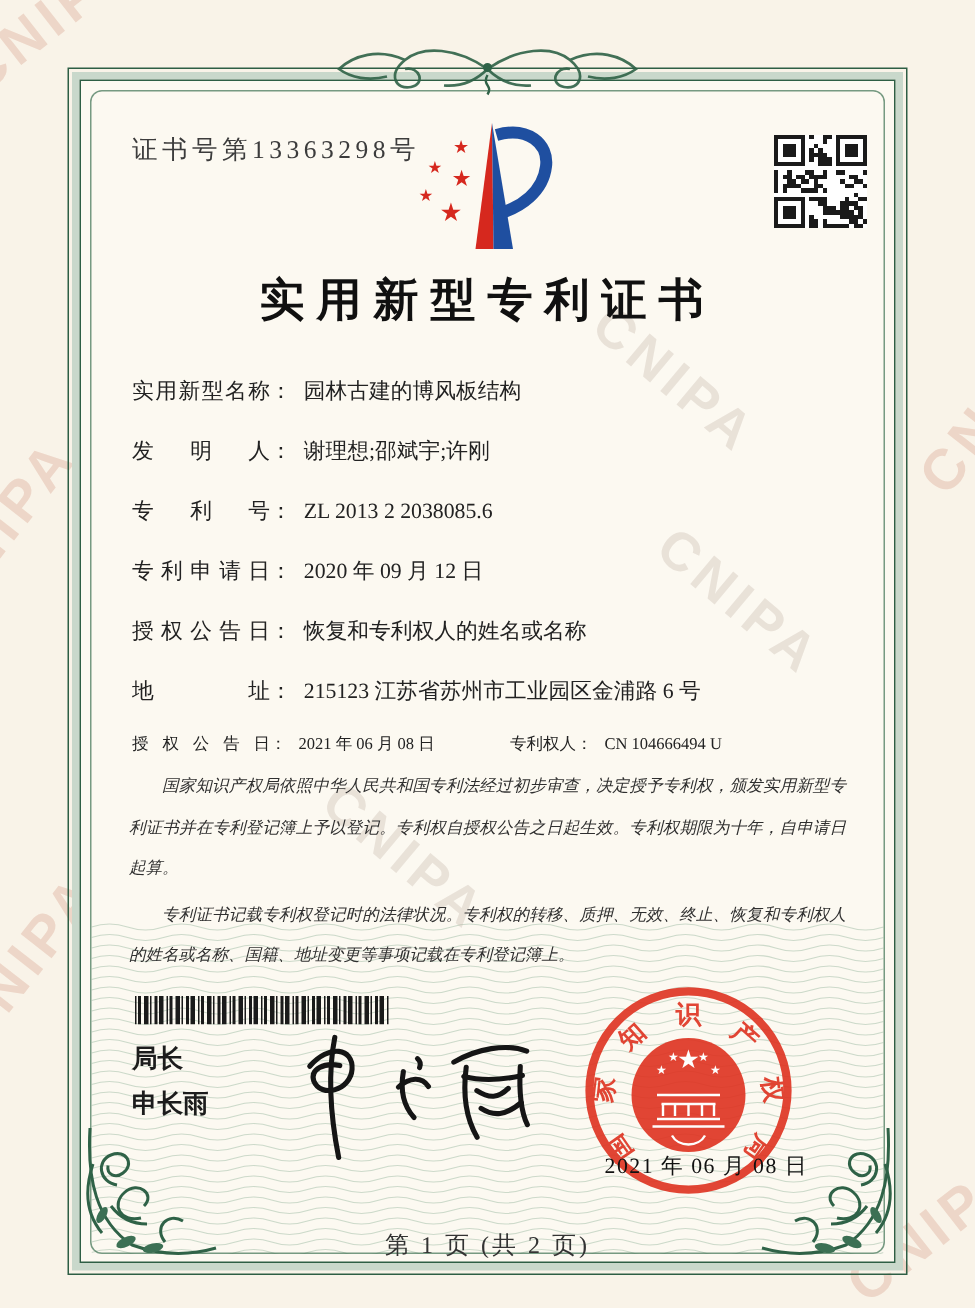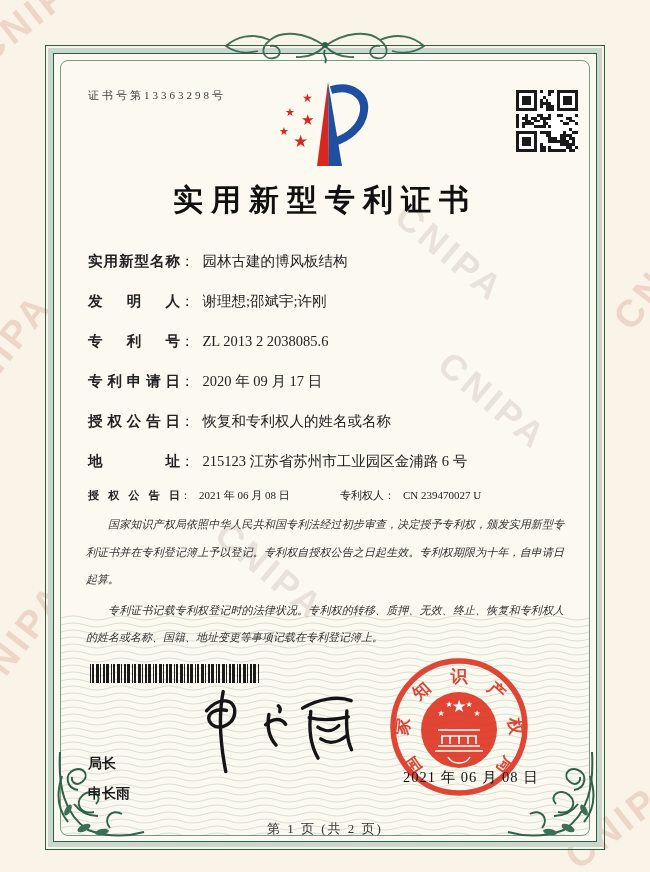--- a/index.html
+++ b/index.html
@@ -12,43 +12,43 @@
   
   .frame1{position:absolute;top:45px;left:45px;right:45px;bottom:22px;border:1px solid #2e5e44;}
   .frame2{position:absolute;top:48px;left:48px;right:48px;bottom:25px;border:5px solid #c9d8cb;}
   .frame3{position:absolute;top:53px;left:53px;right:53px;bottom:30px;border:1px solid #2e5e44;background:#fcf9f1;}
   .innerline{position:absolute;top:60px;left:60px;right:60px;bottom:36px;border:1px solid rgba(74,122,92,.75);border-radius:8px;pointer-events:none;}
   
   .wm{position:absolute;font-family:"Liberation Sans","DejaVu Sans",sans-serif;font-weight:bold;letter-spacing:4px;pointer-events:none;white-space:nowrap;}
   .wm-out{color:#e4bfae;opacity:.55;font-size:38px;}
   .wm-in{color:#b9a89b;opacity:.28;font-size:36px;}
   
-  .cert-no{position:absolute;left:88px;top:88px;font-size:11px;letter-spacing:3px;color:#3c3c3c;}
+  .cert-no{position:absolute;left:88px;top:88px;font-size:17px;letter-spacing:3px;color:#3c3c3c;}
   .logo{position:absolute;left:276px;top:80px;width:100px;height:88px;}
   .logo .star{position:absolute;color:#d6281e;line-height:1;}
   .qr{position:absolute;left:516px;top:90px;width:62px;height:62px;background:#fff;}
   .title{position:absolute;left:0;top:180px;width:100%;text-align:center;font-size:30px;font-weight:bold;letter-spacing:8px;color:#101010;}
   
   .fields{position:absolute;left:88px;top:250px;width:480px;font-size:14.5px;}
   .field-row{height:40px;line-height:22px;white-space:nowrap;}
-  .flabel{display:inline-block;width:92px;text-align:justify;text-align-last:justify;font-weight:bold;}
+  .flabel{display:inline-block;width:92px;text-align:justify;text-align-last:justify;}
   .fcolon{margin-right:8px;}
   .grant-row{position:absolute;left:88px;top:488px;width:480px;font-size:11px;white-space:nowrap;}
   .grant2{position:absolute;left:252px;top:0;}
   
   .body-text{position:absolute;left:86px;top:511px;width:478px;font-size:11px;line-height:27.5px;font-style:italic;color:#2f2f2f;text-align:justify;}
   .body-text p{margin:0 0 3px 0;text-indent:2em;}
   
   .barcode{position:absolute;left:90px;top:664px;width:172px;height:19px;}
-  .signer{position:absolute;left:88px;top:748px;font-family:"Liberation Sans","DejaVu Sans",sans-serif;font-size:14px;font-weight:bold;color:#1c1c1c;line-height:30px;}
+  .signer{position:absolute;left:88px;top:691px;font-family:"Liberation Sans","DejaVu Sans",sans-serif;font-size:17px;font-weight:bold;color:#1c1c1c;line-height:30px;}
   .signature{position:absolute;left:192px;top:680px;transform:rotate(-4deg);}
   .seal{position:absolute;left:386px;top:654px;width:146px;height:146px;opacity:.9;}
   .seal-char{font-size:17px;font-weight:bold;fill:#df3220;text-anchor:middle;font-family:"Liberation Sans","DejaVu Sans",sans-serif;}
   .seal-date{position:absolute;left:403px;top:768px;font-size:14.5px;color:#111;letter-spacing:1px;z-index:6;}
-  .footer{position:absolute;left:0;top:820px;width:100%;text-align:center;font-size:13px;color:#333;letter-spacing:2px;}
+  .footer{position:absolute;left:0;top:820px;width:100%;text-align:center;font-size:16px;color:#333;letter-spacing:2px;}
   .waves{position:absolute;left:61px;top:612px;pointer-events:none;}
   .flourish{position:absolute;width:92px;height:96px;}
   .flourish.br{transform:scaleX(-1);}
   .top-orn{position:absolute;left:220px;top:26px;}
   svg{display:block;}
 </style>
 </head>
 <body>
 
 <span class="wm wm-out" style="left:-34px;top:-8px;transform:rotate(-38deg);">CNIPA</span>
@@ -290,36 +290,36 @@
   <div class="field-row">
     <span class="flabel">实用新型名称</span><span class="fcolon">：</span><span class="fvalue">园林古建的博风板结构</span>
   </div>
   <div class="field-row">
     <span class="flabel">发明人</span><span class="fcolon">：</span><span class="fvalue">谢理想;邵斌宇;许刚</span>
   </div>
   <div class="field-row">
     <span class="flabel">专利号</span><span class="fcolon">：</span><span class="fvalue">ZL 2013 2 2038085.6</span>
   </div>
   <div class="field-row">
-    <span class="flabel">专利申请日</span><span class="fcolon">：</span><span class="fvalue">2020 年 09 月 17 日</span>
+    <span class="flabel">专利申请日</span><span class="fcolon">：</span><span class="fvalue">2020 年 09 月 12 日</span>
   </div>
   <div class="field-row">
     <span class="flabel">授权公告日</span><span class="fcolon">：</span><span class="fvalue">恢复和专利权人的姓名或名称</span>
   </div>
   <div class="field-row">
     <span class="flabel">地址</span><span class="fcolon">：</span><span class="fvalue">215123 江苏省苏州市工业园区金浦路 6 号</span>
   </div>
 </div>
 
 <div class="grant-row">
   <span>
     <span class="flabel">授权公告日</span><span class="fcolon">：</span><span class="fvalue">2021 年 06 月 08 日</span>
   </span>
   <span class="grant2">
-    <span>专利权人</span><span class="fcolon">：</span><span class="fvalue">CN 239470027 U</span>
+    <span>专利权人</span><span class="fcolon">：</span><span class="fvalue">CN 104666494 U</span>
   </span>
 </div>
 
 <div class="body-text">
   <p>国家知识产权局依照中华人民共和国专利法经过初步审查，决定授予专利权，颁发实用新型专利证书并在专利登记簿上予以登记。专利权自授权公告之日起生效。专利权期限为十年，自申请日起算。</p>
   <p>专利证书记载专利权登记时的法律状况。专利权的转移、质押、无效、终止、恢复和专利权人的姓名或名称、国籍、地址变更等事项记载在专利登记簿上。</p>
 </div>
 
 <svg id="barcode" class="barcode" viewBox="0 0 172 19" preserveAspectRatio="none">
     <rect x="0" y="0" width="1" height="19" fill="#1a1a1a"></rect>

